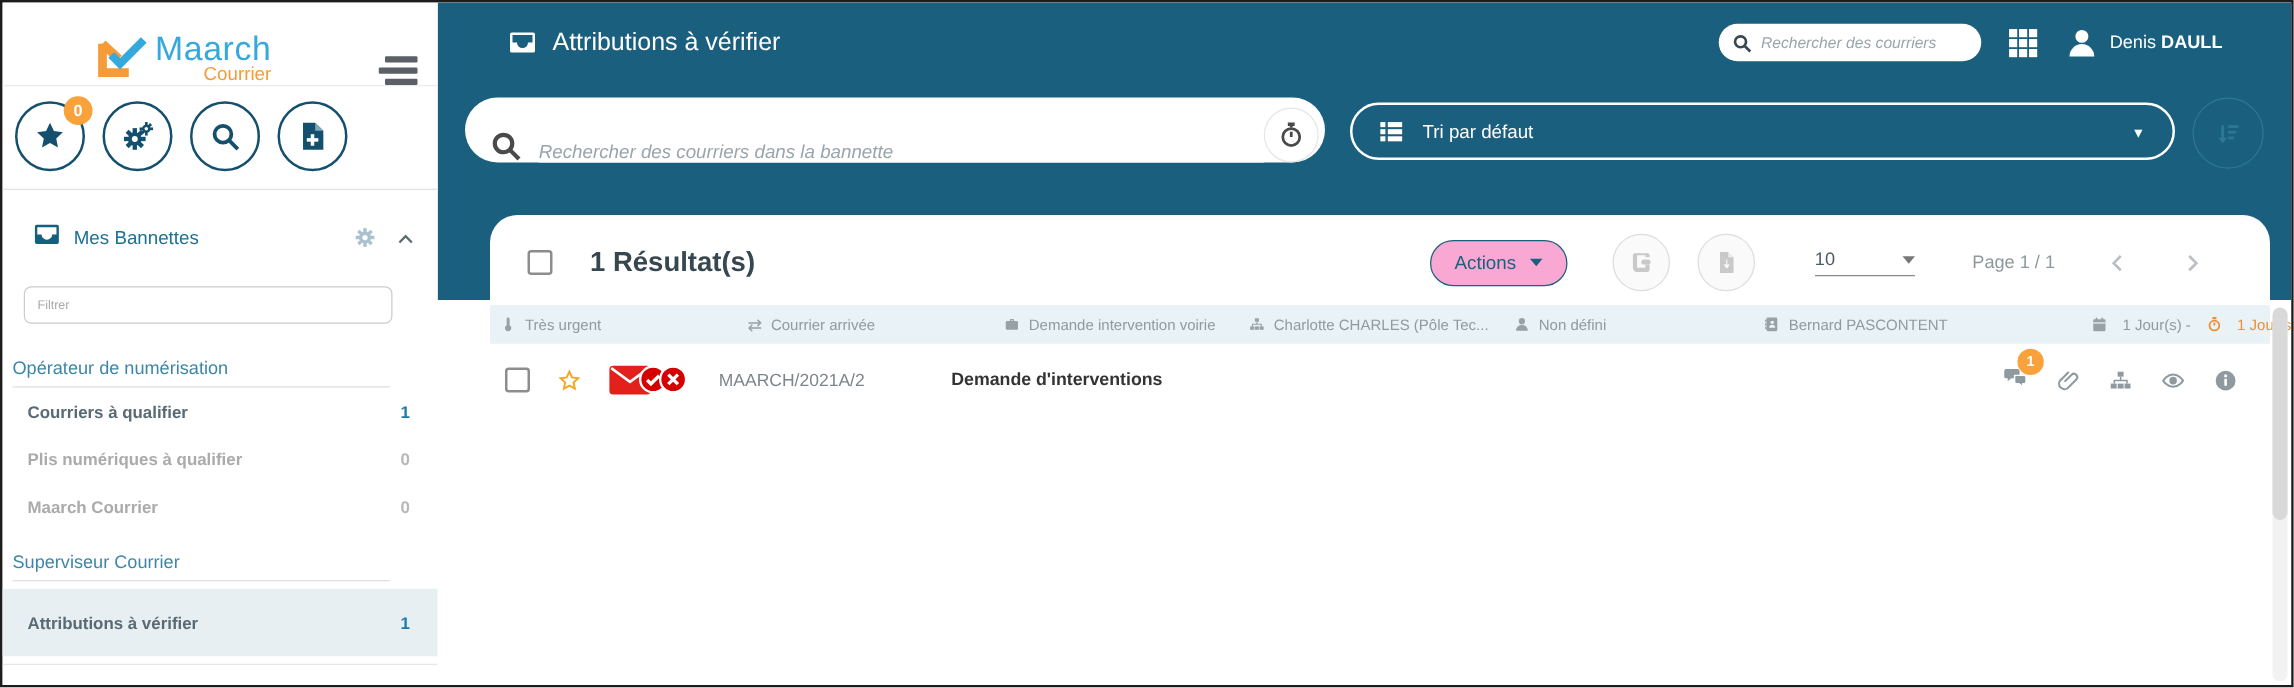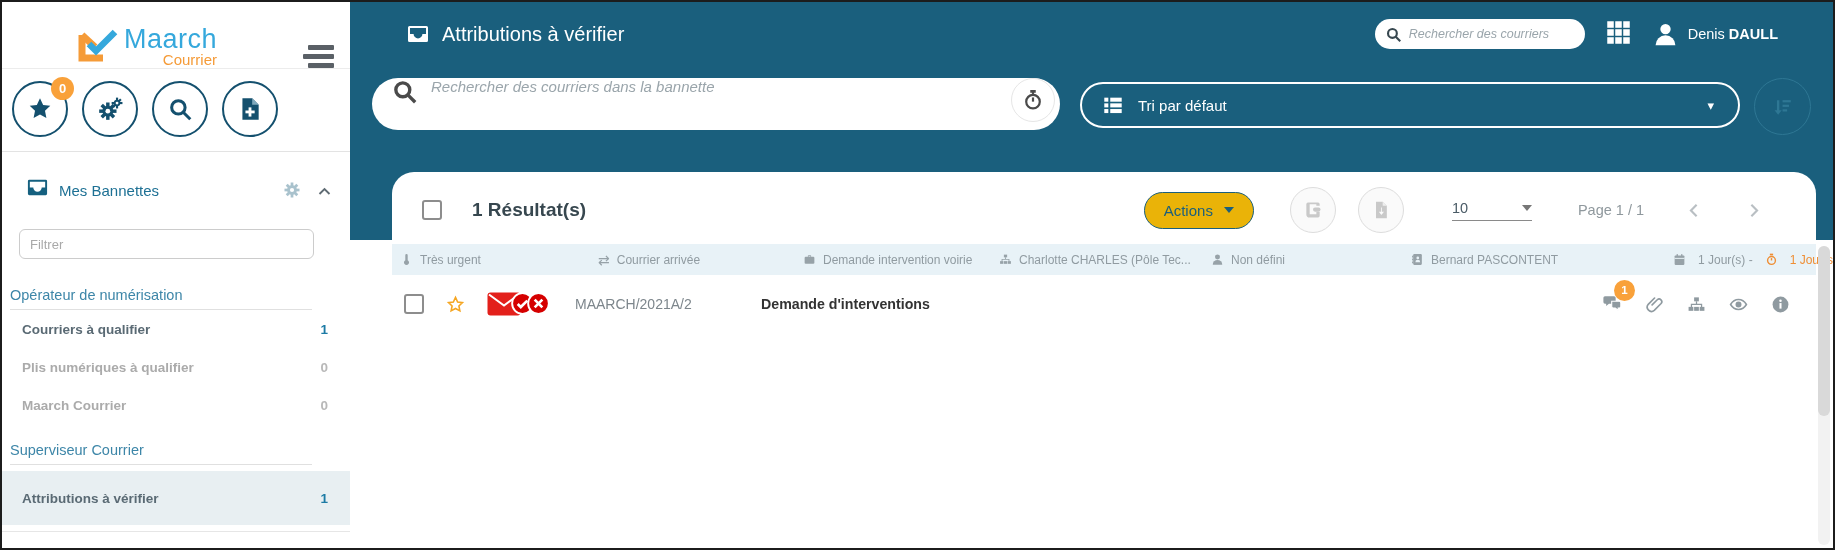--- a/index.html
+++ b/index.html
@@ -24,21 +24,21 @@
   .qa-badge { position:absolute; top:-6px; right:-8px; width:23px; height:23px; border-radius:50%; background:#f9a13a; color:#fff; font-size:13px; font-weight:bold; display:flex; align-items:center; justify-content:center; }
   .side-divider { margin-top:14px; border-top:1px solid #e3e3e3; }
 
   .bannettes-head { display:flex; align-items:flex-end; padding:24px 18px 0 24px; }
   .bannettes-head svg.inbox { width:23px; height:23px; color:#15607f; }
   .bannettes-label { font-size:15px; color:#1d7094; margin-left:10px; }
   .bannettes-gear { margin-left:auto; color:#a9c2cd; width:18px; height:18px; cursor:pointer; }
   .chev { width:15px; height:15px; color:#5f6b73; cursor:pointer; }
   .bannettes-head .chev { margin-left:16px; }
 
-  .filter-input { display:block; margin:30px 17px 0 17px; width:295px; height:30px; border:1px solid #ccc; border-radius:6px; padding:0 10px; font-size:13px; font-family:inherit; color:#555; }
+  .filter-input { display:block; margin:30px 17px 0 17px; width:295px; height:30px; border:1px solid #ccc; border-radius:6px; padding:0 10px; font-size:10px; font-family:inherit; color:#555; }
   .filter-input::placeholder { color:#a9a9a9; }
 
   .group-title { margin:28px 38px 0 8px; padding-bottom:6px; border-bottom:1px solid #e0e0e0; color:#3d86a8; font-size:14.5px; }
   .group-title.g2 { margin-top:18px; }
   .side-item { height:38px; display:flex; align-items:center; padding:0 12px 0 20px; cursor:pointer; }
   .side-item .lbl { font-size:13.5px; font-weight:bold; color:#5a6a74; }
   .side-item .cnt { margin-left:auto; margin-right:10px; font-size:13.5px; font-weight:bold; color:#1d7ba5; }
   .side-item.muted .lbl { color:#ababab; }
   .side-item.muted .cnt { color:#b8b8b8; }
   .side-item.selected { background:#e8eff2; height:54px; margin-top:6px; }
@@ -46,52 +46,52 @@
   .dossiers-row { margin-top:6px; border-top:1px solid #e6e6e6; height:42px; display:flex; align-items:center; padding-left:24px; cursor:pointer; }
 
   
   .main { position:absolute; left:348px; top:0; right:0; bottom:0; overflow:hidden; }
   .teal-band { position:absolute; top:0; left:0; right:0; height:238px; background:#1a5f7d; }
 
   .topbar { position:absolute; top:0; left:0; right:0; height:64px; display:flex; align-items:center; justify-content:space-between; padding:0 55px 0 56px; color:#fff; }
   .page-head { display:flex; align-items:center; gap:12px; }
   .page-head svg { width:24px; height:24px; color:#fff; }
   .page-title { font-size:20px; font-weight:500; }
-  .top-right { display:flex; gap:20px; }
+  .top-right { display:flex; align-items:center; gap:20px; }
   .mini-search { width:210px; height:30px; background:#fff; border-radius:15px; display:flex; align-items:center; padding-left:10px; }
   .mini-search svg { width:17px; height:17px; color:#37474f; flex:none; }
   .mini-search input { border:0; outline:0; background:transparent; font-family:inherit; font-style:italic; font-size:12.5px; color:#555; margin-left:7px; width:160px; }
   .mini-search input::placeholder { color:#9aa5ab; }
   .grid-icon { width:27px; height:27px; color:#fff; cursor:pointer; }
   .user-chip { display:flex; align-items:center; gap:9px; cursor:pointer; }
   .user-chip svg { width:27px; height:27px; color:#fff; }
   .user-name { font-size:14.5px; }
   .user-name b { font-weight:bold; }
 
-  .bannette-search { position:absolute; top:76px; left:22px; width:688px; height:52px; background:#fff; border-radius:26px; display:flex; align-items:flex-start; padding:0 5px 0 19px; }
+  .bannette-search { position:absolute; top:76px; left:22px; width:688px; height:52px; background:#fff; border-radius:26px; display:flex; align-items:flex-end; padding:0 5px 0 19px; }
   .bannette-search .mag { width:27px; height:27px; color:#4a4a4a; flex:none; }
   .bannette-search input { flex:1; border:0; outline:0; font-family:inherit; font-style:italic; font-size:15px; color:#555; margin-left:13px; }
   .bannette-search input::placeholder { color:#9aa5ab; }
   .stopwatch-btn { width:44px; height:44px; border-radius:50%; background:#fff; border:1px solid #e6e6e6; display:flex; align-items:center; justify-content:center; color:#4a4a4a; cursor:pointer; flex:none; }
   .stopwatch-btn svg { width:22px; height:22px; }
 
   .sort-pill { position:absolute; top:80px; left:730px; width:660px; height:46px; border:2px solid #fff; border-radius:24px; display:flex; align-items:center; padding:0 24px 0 20px; color:#fff; cursor:pointer; }
   .sort-pill .list-ic { width:22px; height:22px; color:#fff; }
   .sort-label { font-size:15px; margin-left:14px; }
   .tri-caret { margin-left:auto; font-size:13px; color:#fff; }
 
   .sort-order-btn { position:absolute; top:76px; left:1404px; width:57px; height:57px; border-radius:50%; background:transparent; border:1px solid #2e7794; display:flex; align-items:center; justify-content:center; color:#2e7794; cursor:default; }
   .sort-order-btn svg { width:22px; height:22px; }
 
   
   .card { position:absolute; top:170px; left:42px; width:1424px; bottom:0; background:#fff; border-radius:22px 22px 0 0; }
   .card-toolbar { height:72px; display:flex; align-items:center; padding:4px 54px 0 30px; }
   .cb { width:20px; height:20px; border:2px solid #8d8d8d; border-radius:3px; background:#fff; cursor:pointer; flex:none; }
-  .results-title { margin-left:30px; font-size:19px; font-weight:bold; color:#37474f; }
-  .actions-btn { margin-left:auto; height:37px; padding:0 19px; border:1.5px solid #1a5f7d; border-radius:19px; background:#eab308; color:#1a5f7d; font-size:15px; font-family:inherit; display:flex; align-items:center; gap:11px; cursor:pointer; }
+  .results-title { margin-left:30px; font-size:22px; font-weight:bold; color:#37474f; }
+  .actions-btn { margin-left:auto; height:37px; padding:0 19px; border:1.5px solid #1a5f7d; border-radius:19px; background:#f9a8d4; color:#1a5f7d; font-size:15px; font-family:inherit; display:flex; align-items:center; gap:11px; cursor:pointer; }
   .caret-dn { display:inline-block; width:0; height:0; border-left:5px solid transparent; border-right:5px solid transparent; border-top:6px solid currentColor; }
   .round-btn { width:46px; height:46px; border-radius:50%; border:1px solid #ddd; background:#fafafa; color:#c9c9c9; display:flex; align-items:center; justify-content:center; cursor:default; }
   .round-btn svg { width:20px; height:20px; }
   .round-btn.b1 { margin-left:36px; } .round-btn.b2 { margin-left:22px; }
   .page-size { margin-left:48px; width:80px; border-bottom:1px solid #8a8a8a; padding-bottom:4px; display:flex; align-items:center; justify-content:space-between; color:#4a5b66; font-size:14.5px; cursor:pointer; }
   .page-size .caret-dn { color:#777; }
   .page-label { margin-left:46px; color:#8f989d; font-size:14.5px; }
   .pg-chev { width:17px; height:17px; color:#b9bfc3; cursor:pointer; }
   .pg-chev.left { margin-left:42px; } .pg-chev.right { margin-left:42px; }
 

